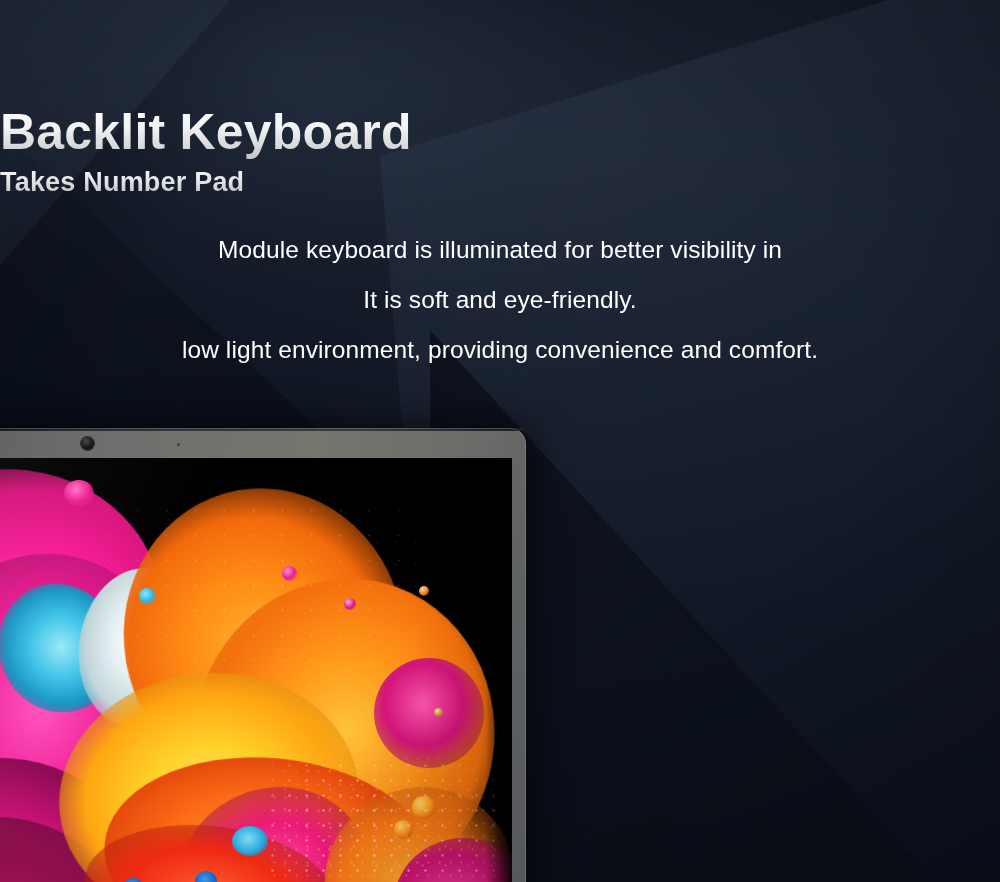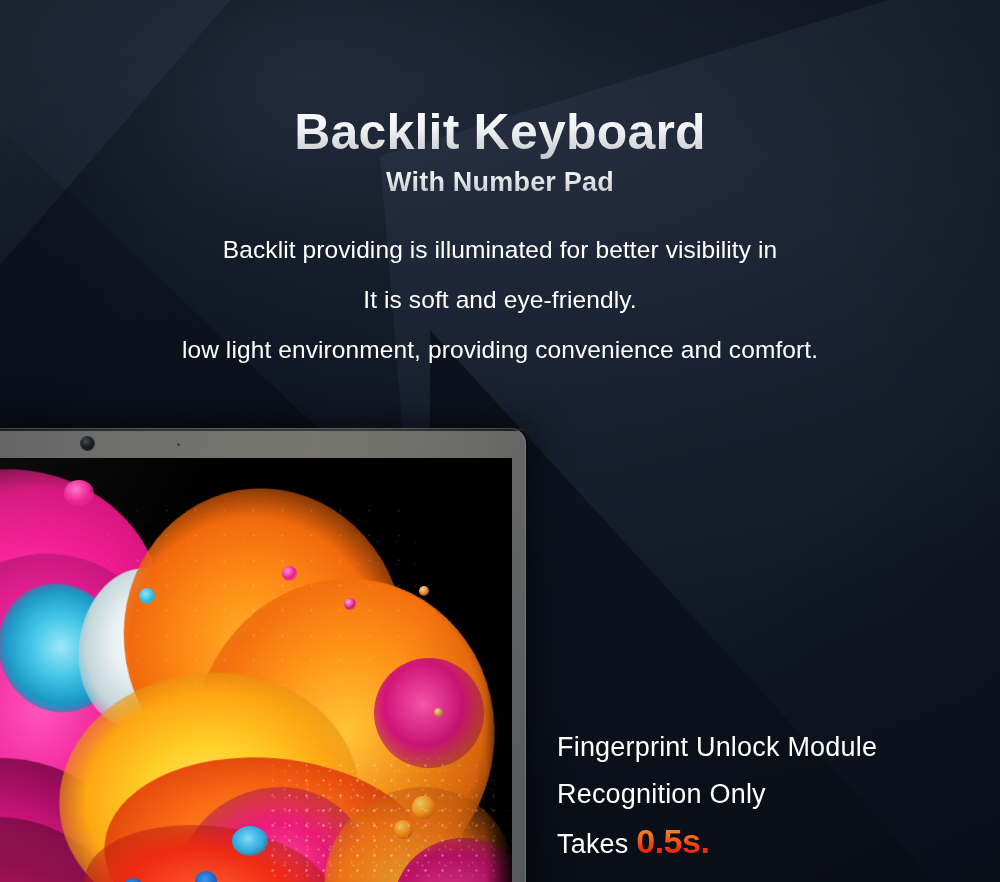--- a/index.html
+++ b/index.html
@@ -68,21 +68,20 @@
     position: absolute;
     inset: 0;
     background: radial-gradient(ellipse 900px 720px at 50% 42%, rgba(0,0,0,0) 40%, rgba(0,0,0,0.34) 100%);
   }
 
   
   .headline-wrap {
     position: absolute;
     left: 0; right: 0;
     top: 106px;
-    text-align: center;
   }
   .headline {
     font-size: 50px;
     font-weight: 700;
     letter-spacing: 0.2px;
     line-height: 1.05;
     background: linear-gradient(180deg, #ffffff 0%, #f2f3f4 40%, #c3c6c9 100%);
     -webkit-background-clip: text;
     background-clip: text;
     color: transparent;
@@ -360,25 +359,25 @@
   <div class="bg-base"></div>
   <div class="bg-glow"></div>
   <div class="facet-tl"></div>
   <div class="facet-band"></div>
   <div class="facet-shadow"></div>
   <div class="facet-dark-tl"></div>
   <div class="bg-vignette"></div>
 
   <div class="headline-wrap">
     <div class="headline">Backlit Keyboard</div>
-    <div class="subhead">With Number Pad</div>
+    <div class="subhead">Takes Number Pad</div>
   </div>
 
   <div class="body-copy">
-    <span class="ln">Backlit providing is illuminated for better visibility in</span>
+    <span class="ln">Module keyboard is illuminated for better visibility in</span>
     <span class="ln">It is soft and eye-friendly.</span>
     <span class="ln">low light environment, providing convenience and comfort.</span>
   </div>
 
   <div class="laptop">
     <div class="laptop-body"></div>
     <div class="laptop-topedge"></div>
     <div class="webcam"></div>
     <div class="mic-dot"></div>
     <div class="laptop-rim"></div>
@@ -412,19 +411,14 @@
         <div class="blob d6"></div>
         <div class="blob d7"></div>
         <div class="speckle"></div>
         <div class="speckle-2"></div>
       </div>
       <div class="screen-edge-dark"></div>
       <div class="screen-sheen"></div>
     </div>
   </div>
 
-  <div class="fingerprint">
-    <span class="ln">Fingerprint Unlock Module</span>
-    <span class="ln">Recognition Only</span>
-    <span class="ln"><span>Takes </span><span class="fp-highlight">0.5s.</span></span>
-  </div>
 
 </div>
 
 </body></html>

